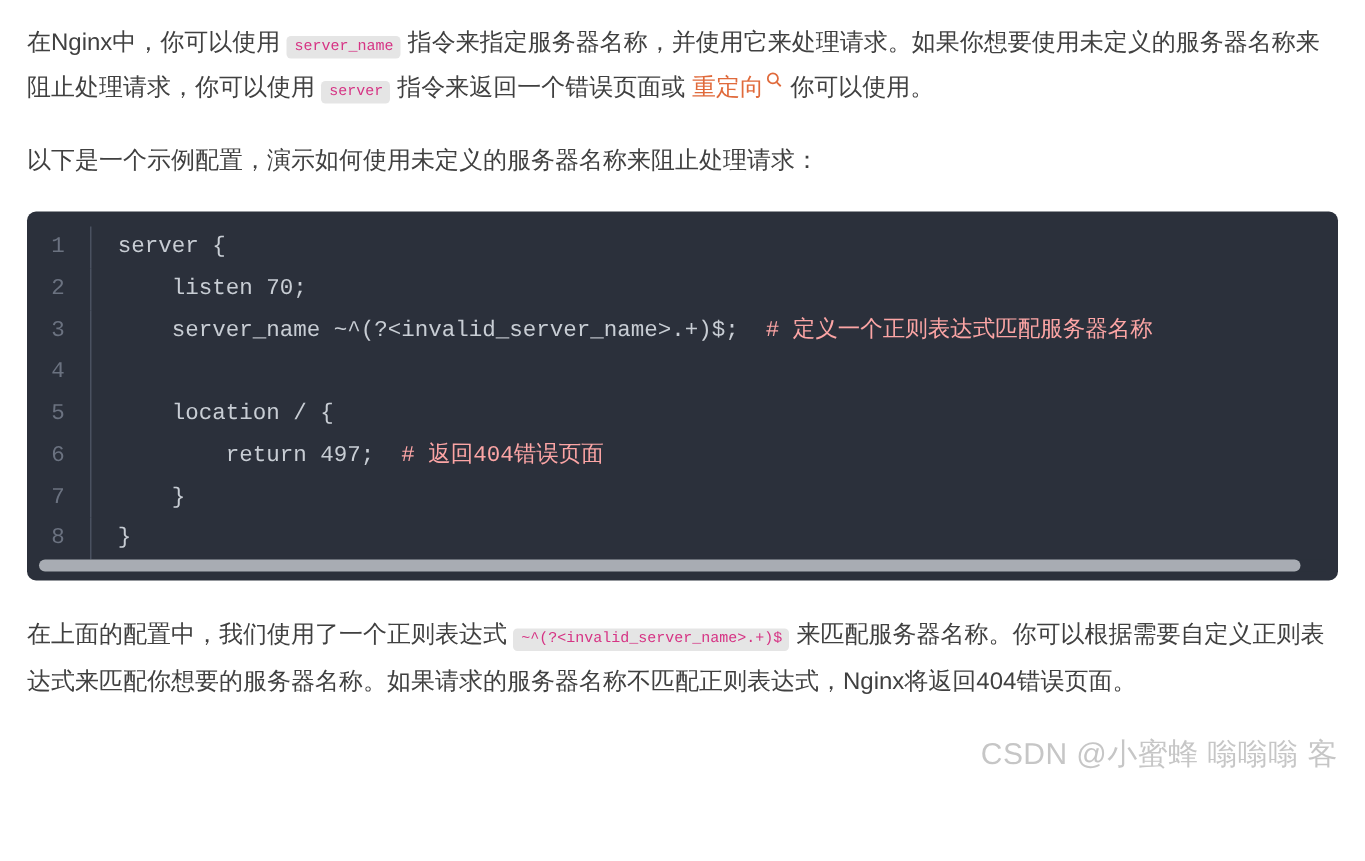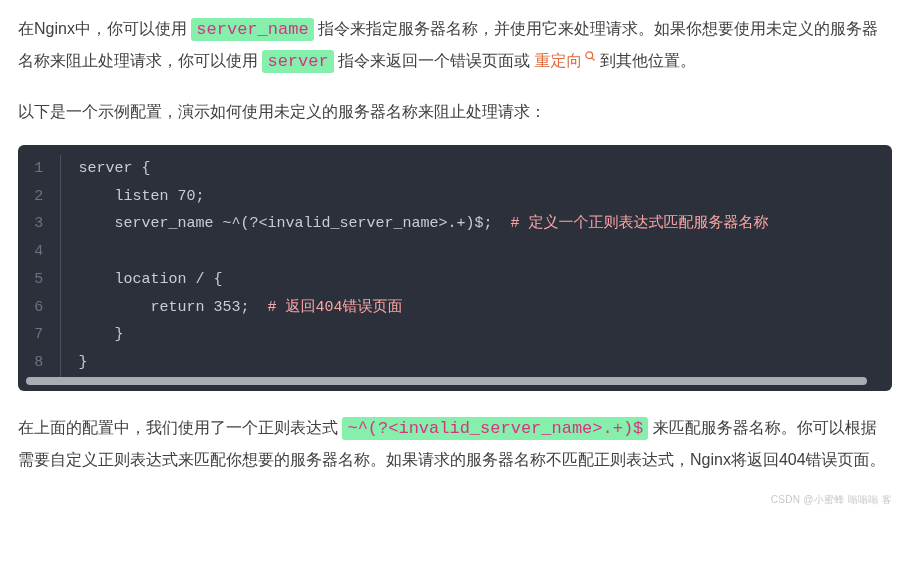--- a/index.html
+++ b/index.html
@@ -8,25 +8,25 @@
       font-size: 16px;
       line-height: 1.9;
       color: #404040;
       background: #fff;
       padding: 14px 18px;
       width: 910px;
     }
     p.para { margin-bottom: 18px; }
     code.inline {
       font-family: "SFMono-Regular", Consolas, "Liberation Mono", Menlo, monospace;
-      background: #86efac;
+      background: #e5e5e5;
       color: #d63384;
       padding: 2px 5px;
       border-radius: 3px;
-      font-size: 17px;
+      font-size: 10px;
     }
     a.link { color: #e06a3b; text-decoration: none; font-family: Liberation Mono, monospace; }
     .search-icon {
       display: inline-block;
       position: relative;
       top: -4px;
       margin-left: 1px;
     }
     .search-icon svg { width: 12px; height: 12px; display: block; }
     .code-block {
@@ -66,35 +66,35 @@
     .hscroll-thumb {
       position: absolute;
       left: 0; top: 0;
       height: 8px; width: 98%;
       background: #a8acb3;
       border-radius: 4px;
     }
     .watermark {
       position: relative;
       text-align: right;
-      font-size: 10px;
+      font-size: 20px;
       color: rgba(120,120,120,0.42);
       margin-top: -4px;
       letter-spacing: 0.3px;
       pointer-events: none;
     }
   </style>
 </head>
 <body>
 
 <p class="para">
   <span>在Nginx中，你可以使用 </span><code class="inline">server_name</code><span> 指令来指定服务器名称，并使用它来处理请求。如果你想要使用未定义的服务器名称来阻止处理请求，你可以使用 </span><code class="inline">server</code><span> 指令来返回一个错误页面或 </span><a href="#" class="link"><span>重定向</span><span class="search-icon"><svg viewBox="0 0 16 16" fill="none" stroke="#e06a3b" stroke-width="1.6">
           <circle cx="7" cy="7" r="4.5"></circle>
           <line x1="10.5" y1="10.5" x2="14" y2="14"></line>
-        </svg></span></a><span> 到其他位置。</span>
+        </svg></span></a><span> 你可以使用。</span>
 </p>
 
 <p class="para">以下是一个示例配置，演示如何使用未定义的服务器名称来阻止处理请求：</p>
 
 <div class="code-block">
   <table class="code-table">
     <tbody id="code-body">
         <tr>
           <td class="gutter">1</td>
           <td class="line"><span class="tok-keyword">server {</span></td>
@@ -110,21 +110,21 @@
         <tr>
           <td class="gutter">4</td>
           <td class="line"><span class="tok-keyword"></span></td>
         </tr>
         <tr>
           <td class="gutter">5</td>
           <td class="line"><span class="tok-keyword">    location / {</span></td>
         </tr>
         <tr>
           <td class="gutter">6</td>
-          <td class="line"><span class="tok-keyword">        return 353;  </span><span class="tok-comment"># 返回404错误页面</span></td>
+          <td class="line"><span class="tok-keyword">        return 497;  </span><span class="tok-comment"># 返回404错误页面</span></td>
         </tr>
         <tr>
           <td class="gutter">7</td>
           <td class="line"><span class="tok-keyword">    }</span></td>
         </tr>
         <tr>
           <td class="gutter">8</td>
           <td class="line"><span class="tok-keyword">}</span></td>
         </tr>
       </tbody>

